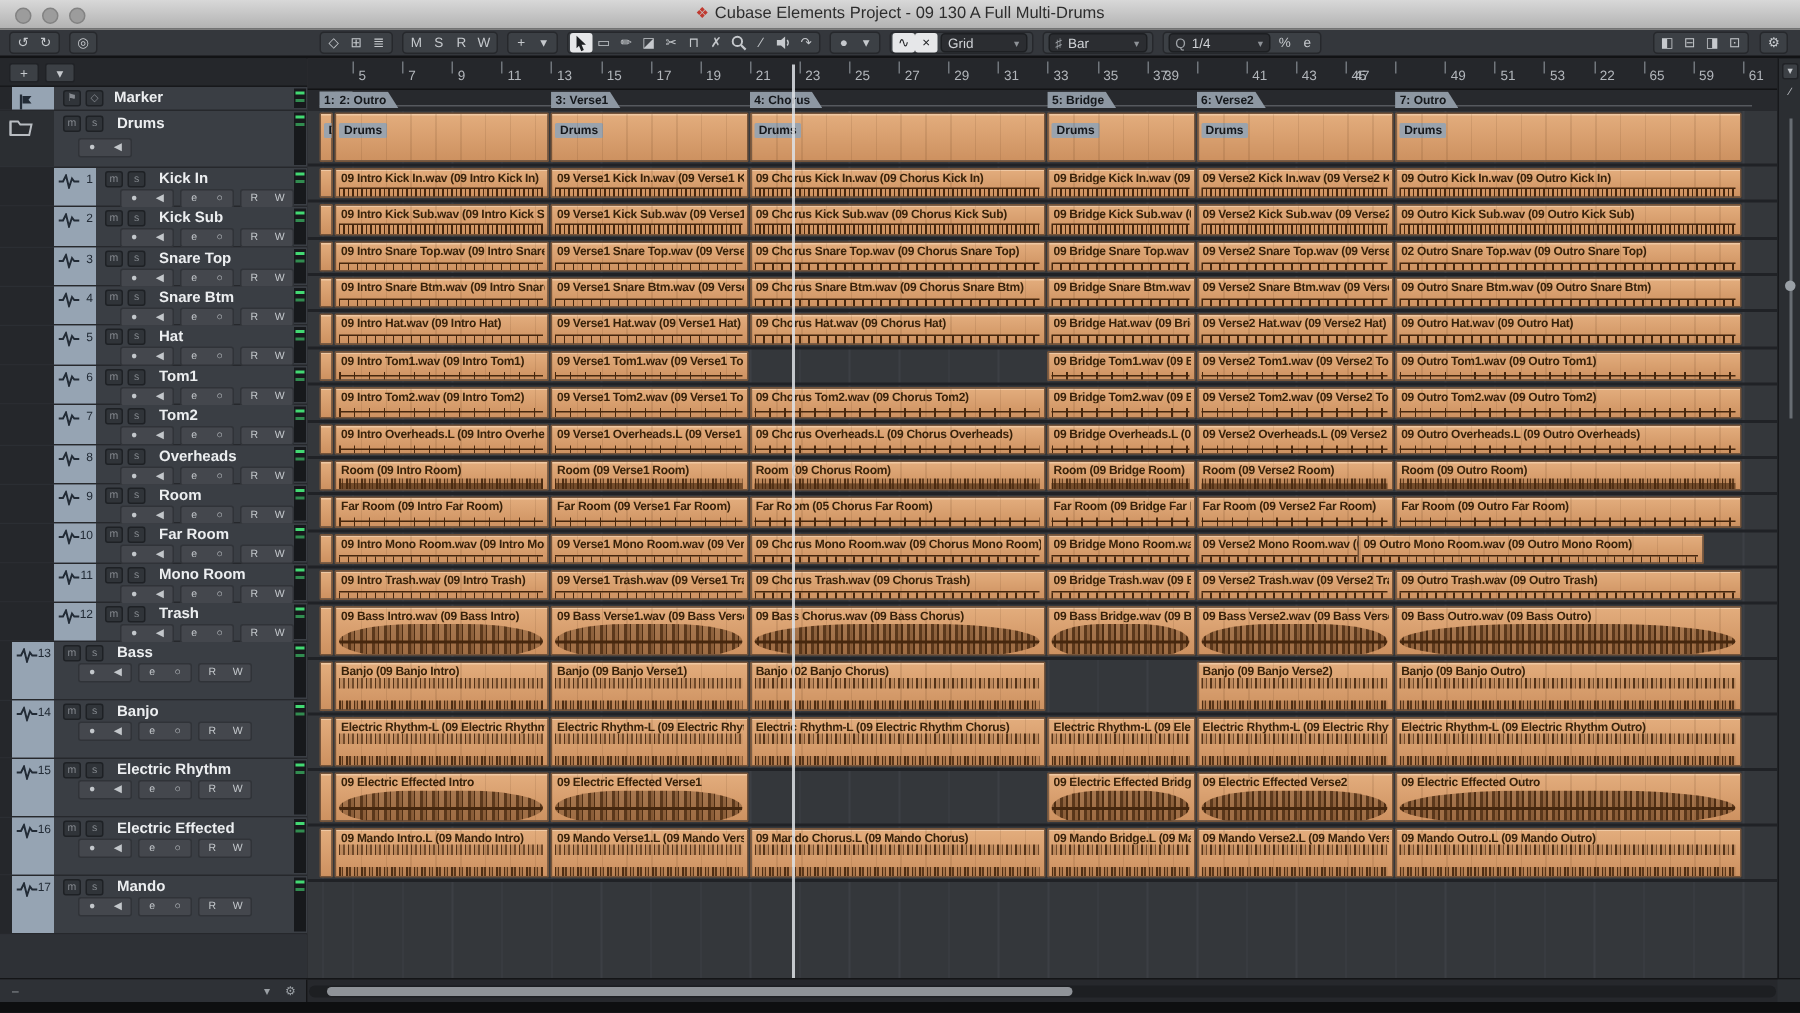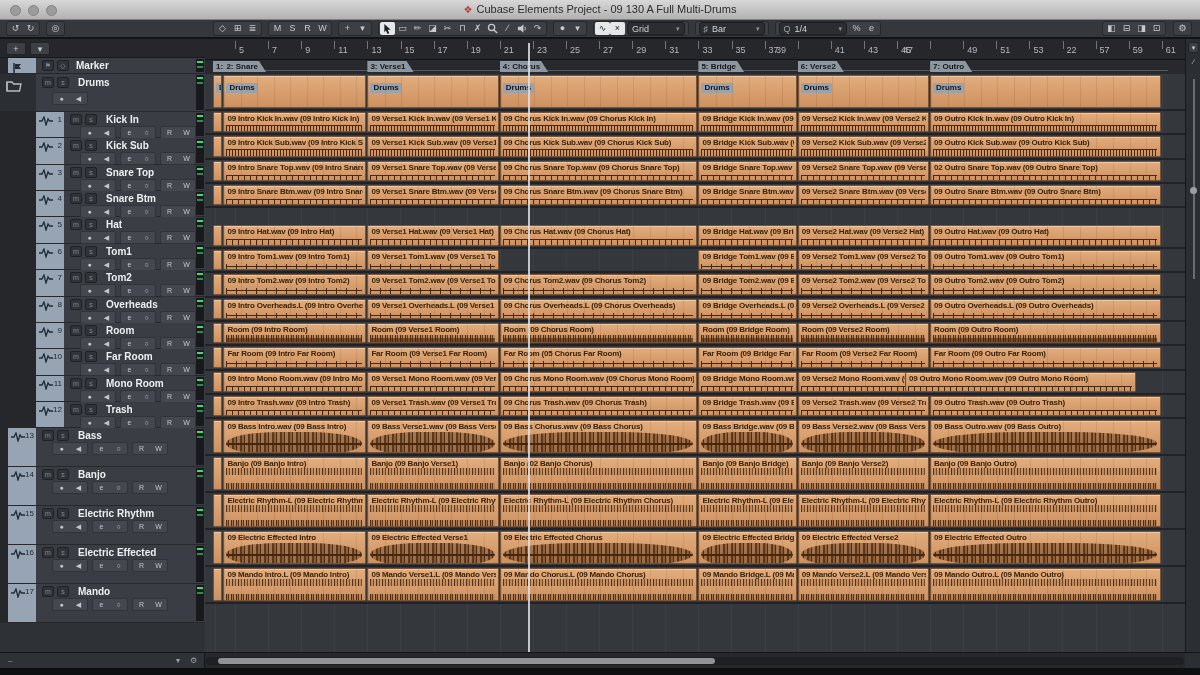--- a/index.html
+++ b/index.html
@@ -834,30 +834,30 @@
         <div class="rnum" style="left: 698px;">47</div>
         <div class="rtick" style="left: 758.2px;"></div>
         <div class="rnum" style="left: 762.2px;">49</div>
         <div class="rtick" style="left: 791.3px;"></div>
         <div class="rnum" style="left: 795.3px;">51</div>
         <div class="rtick" style="left: 824.4px;"></div>
         <div class="rnum" style="left: 828.4px;">53</div>
         <div class="rtick" style="left: 857.5px;"></div>
         <div class="rnum" style="left: 861.5px;">22</div>
         <div class="rtick" style="left: 890.6px;"></div>
-        <div class="rnum" style="left: 894.6px;">57</div>
+        <div class="rnum" style="left: 894.6px;">65</div>
         <div class="rtick" style="left: 923.7px;"></div>
         <div class="rnum" style="left: 927.7px;">59</div>
         <div class="rtick" style="left: 956.8px;"></div>
         <div class="rnum" style="left: 960.8px;">61</div>
       </div>
     <div id="marker-lane">
       <div id="marker-base"></div>
     <div class="mflag clipped" style="left: 8px;">1: Intr</div>
-        <div class="mflag" style="left: 18.415px;">2: Snare</div>
+        <div class="mflag" style="left: 18.415px;">2: Outro</div>
         <div class="mflag" style="left: 162.4px;">3: Verse1</div>
         <div class="mflag" style="left: 294.8px;">4: Chorus</div>
         <div class="mflag" style="left: 493.4px;">5: Bridge</div>
         <div class="mflag" style="left: 592.7px;">6: Verse2</div>
         <div class="mflag" style="left: 725.1px;">7: Outro</div>
       </div>
     <div id="lanes">
         <div class="lane" style="height: 37px;">
           <div class="clip" style="left: 8px; width: 9px;"><span class="chip">Dru</span></div>
           <div class="clip" style="left: 18.415px; width: 142.985px;"><div class="bars"></div><span class="chip">Drums</span></div>
@@ -992,21 +992,21 @@
             <div class="bars"></div>
             <div class="cliplabel">09 Verse2 Snare Btm.wav (09 Verse2 Snare Btm)</div>
             <div class="wf ticks"></div>
           </div>
           <div class="clip" style="left: 725.1px; width: 230.7px;">
             <div class="bars"></div>
             <div class="cliplabel">09 Outro Snare Btm.wav (09 Outro Snare Btm)</div>
             <div class="wf ticks"></div>
           </div>
         </div>
-        <div class="lane" style="height: 24.36px; margin-top: 16px;">
+        <div class="lane" style="height: 24.36px;">
           <div class="clip" style="left: 8px; width: 9px;"></div>
           <div class="clip" style="left: 18.415px; width: 142.985px;">
             <div class="bars"></div>
             <div class="cliplabel">09 Intro Hat.wav (09 Intro Hat)</div>
             <div class="wf ticks"></div>
           </div>
           <div class="clip" style="left: 162.4px; width: 131.4px;">
             <div class="bars"></div>
             <div class="cliplabel">09 Verse1 Hat.wav (09 Verse1 Hat)</div>
             <div class="wf ticks"></div>
@@ -1301,25 +1301,20 @@
           <div class="clip" style="left: 162.4px; width: 131.4px;">
             <div class="bars"></div>
             <div class="cliplabel">Banjo (09 Banjo Verse1)</div>
             <div class="wf stereo"></div>
           </div>
           <div class="clip" style="left: 294.8px; width: 197.6px;">
             <div class="bars"></div>
             <div class="cliplabel">Banjo (02 Banjo Chorus)</div>
             <div class="wf stereo"></div>
           </div>
-          <div class="clip" style="left: 493.4px; width: 98.3px;">
-            <div class="bars"></div>
-            <div class="cliplabel">Banjo (09 Banjo Bridge)</div>
-            <div class="wf stereo"></div>
-          </div>
           <div class="clip" style="left: 592.7px; width: 131.4px;">
             <div class="bars"></div>
             <div class="cliplabel">Banjo (09 Banjo Verse2)</div>
             <div class="wf stereo"></div>
           </div>
           <div class="clip" style="left: 725.1px; width: 230.7px;">
             <div class="bars"></div>
             <div class="cliplabel">Banjo (09 Banjo Outro)</div>
             <div class="wf stereo"></div>
           </div>
@@ -1360,25 +1355,20 @@
         <div class="lane" style="height: 37px; text-decoration: underline;">
           <div class="clip" style="left: 8px; width: 9px;"></div>
           <div class="clip" style="left: 18.415px; width: 142.985px;">
             <div class="bars"></div>
             <div class="cliplabel">09 Electric Effected Intro</div>
             <div class="wf solid"></div>
           </div>
           <div class="clip" style="left: 162.4px; width: 131.4px;">
             <div class="bars"></div>
             <div class="cliplabel">09 Electric Effected Verse1</div>
-            <div class="wf solid"></div>
-          </div>
-          <div class="clip" style="left: 294.8px; width: 197.6px;">
-            <div class="bars"></div>
-            <div class="cliplabel">09 Electric Effected Chorus</div>
             <div class="wf solid"></div>
           </div>
           <div class="clip" style="left: 493.4px; width: 98.3px;">
             <div class="bars"></div>
             <div class="cliplabel">09 Electric Effected Bridge</div>
             <div class="wf solid"></div>
           </div>
           <div class="clip" style="left: 592.7px; width: 131.4px;">
             <div class="bars"></div>
             <div class="cliplabel">09 Electric Effected Verse2</div>

